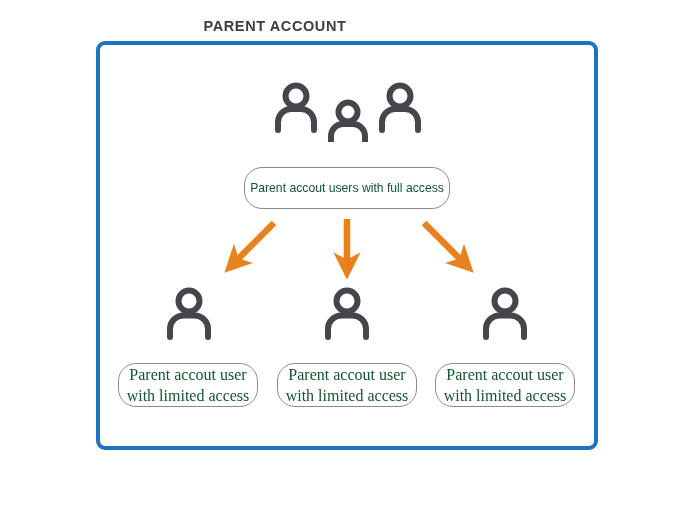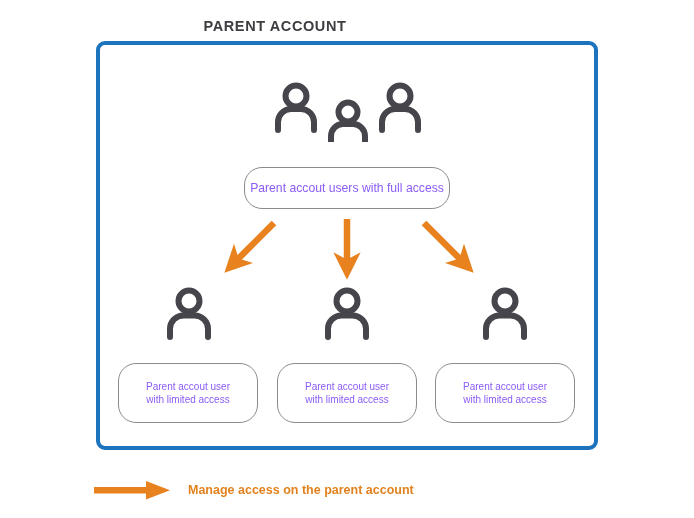--- a/index.html
+++ b/index.html
@@ -54,38 +54,39 @@
   }
   .person svg { display: block; }
 
   
   .label-box {
     position: absolute;
     box-sizing: border-box;
     border: 1.3px solid #8a8a8f;
     border-radius: 18px;
     background: #ffffff;
-    color: #8b5cf6;
+    color: #14532d;
     display: flex;
     align-items: center;
     justify-content: center;
     text-align: center;
     line-height: 1.33;
   }
   .label-box.full-access {
     left: 244px;
     top: 167px;
     width: 206px;
     height: 42px;
     font-size: 12.2px;
   }
   .label-box.limited {
     width: 140px;
-    height: 60px;
-    font-size: 10px;
+    height: 44px;
+    font-size: 16px;
+    font-family: Liberation Serif, serif;
   }
   .label-box.limited .two-line {
     display: block;
   }
   .box-left   { left: 118px;  top: 363px; }
   .box-center { left: 277px;  top: 363px; }
   .box-right  { left: 435px;  top: 363px; }
 
   
   .arrow-layer {
@@ -198,21 +199,14 @@
     </span>
   </div>
 
   <div class="label-box limited box-right">
     <span>
       <span class="two-line">Parent accout user</span>
       <span class="two-line">with limited access</span>
     </span>
   </div>
 
-  <div class="legend">
-    <svg class="legend-arrow" viewBox="0 0 82 24">
-      <rect x="2" y="9" width="56" height="6.5" fill="#E8821E"></rect>
-      <path d="M54 3 L78 12.2 L54 21.4 Z" fill="#E8821E"></path>
-    </svg>
-    <div class="legend-text">Manage access on the parent account</div>
-  </div>
 
 </div>
 
 </body></html>

